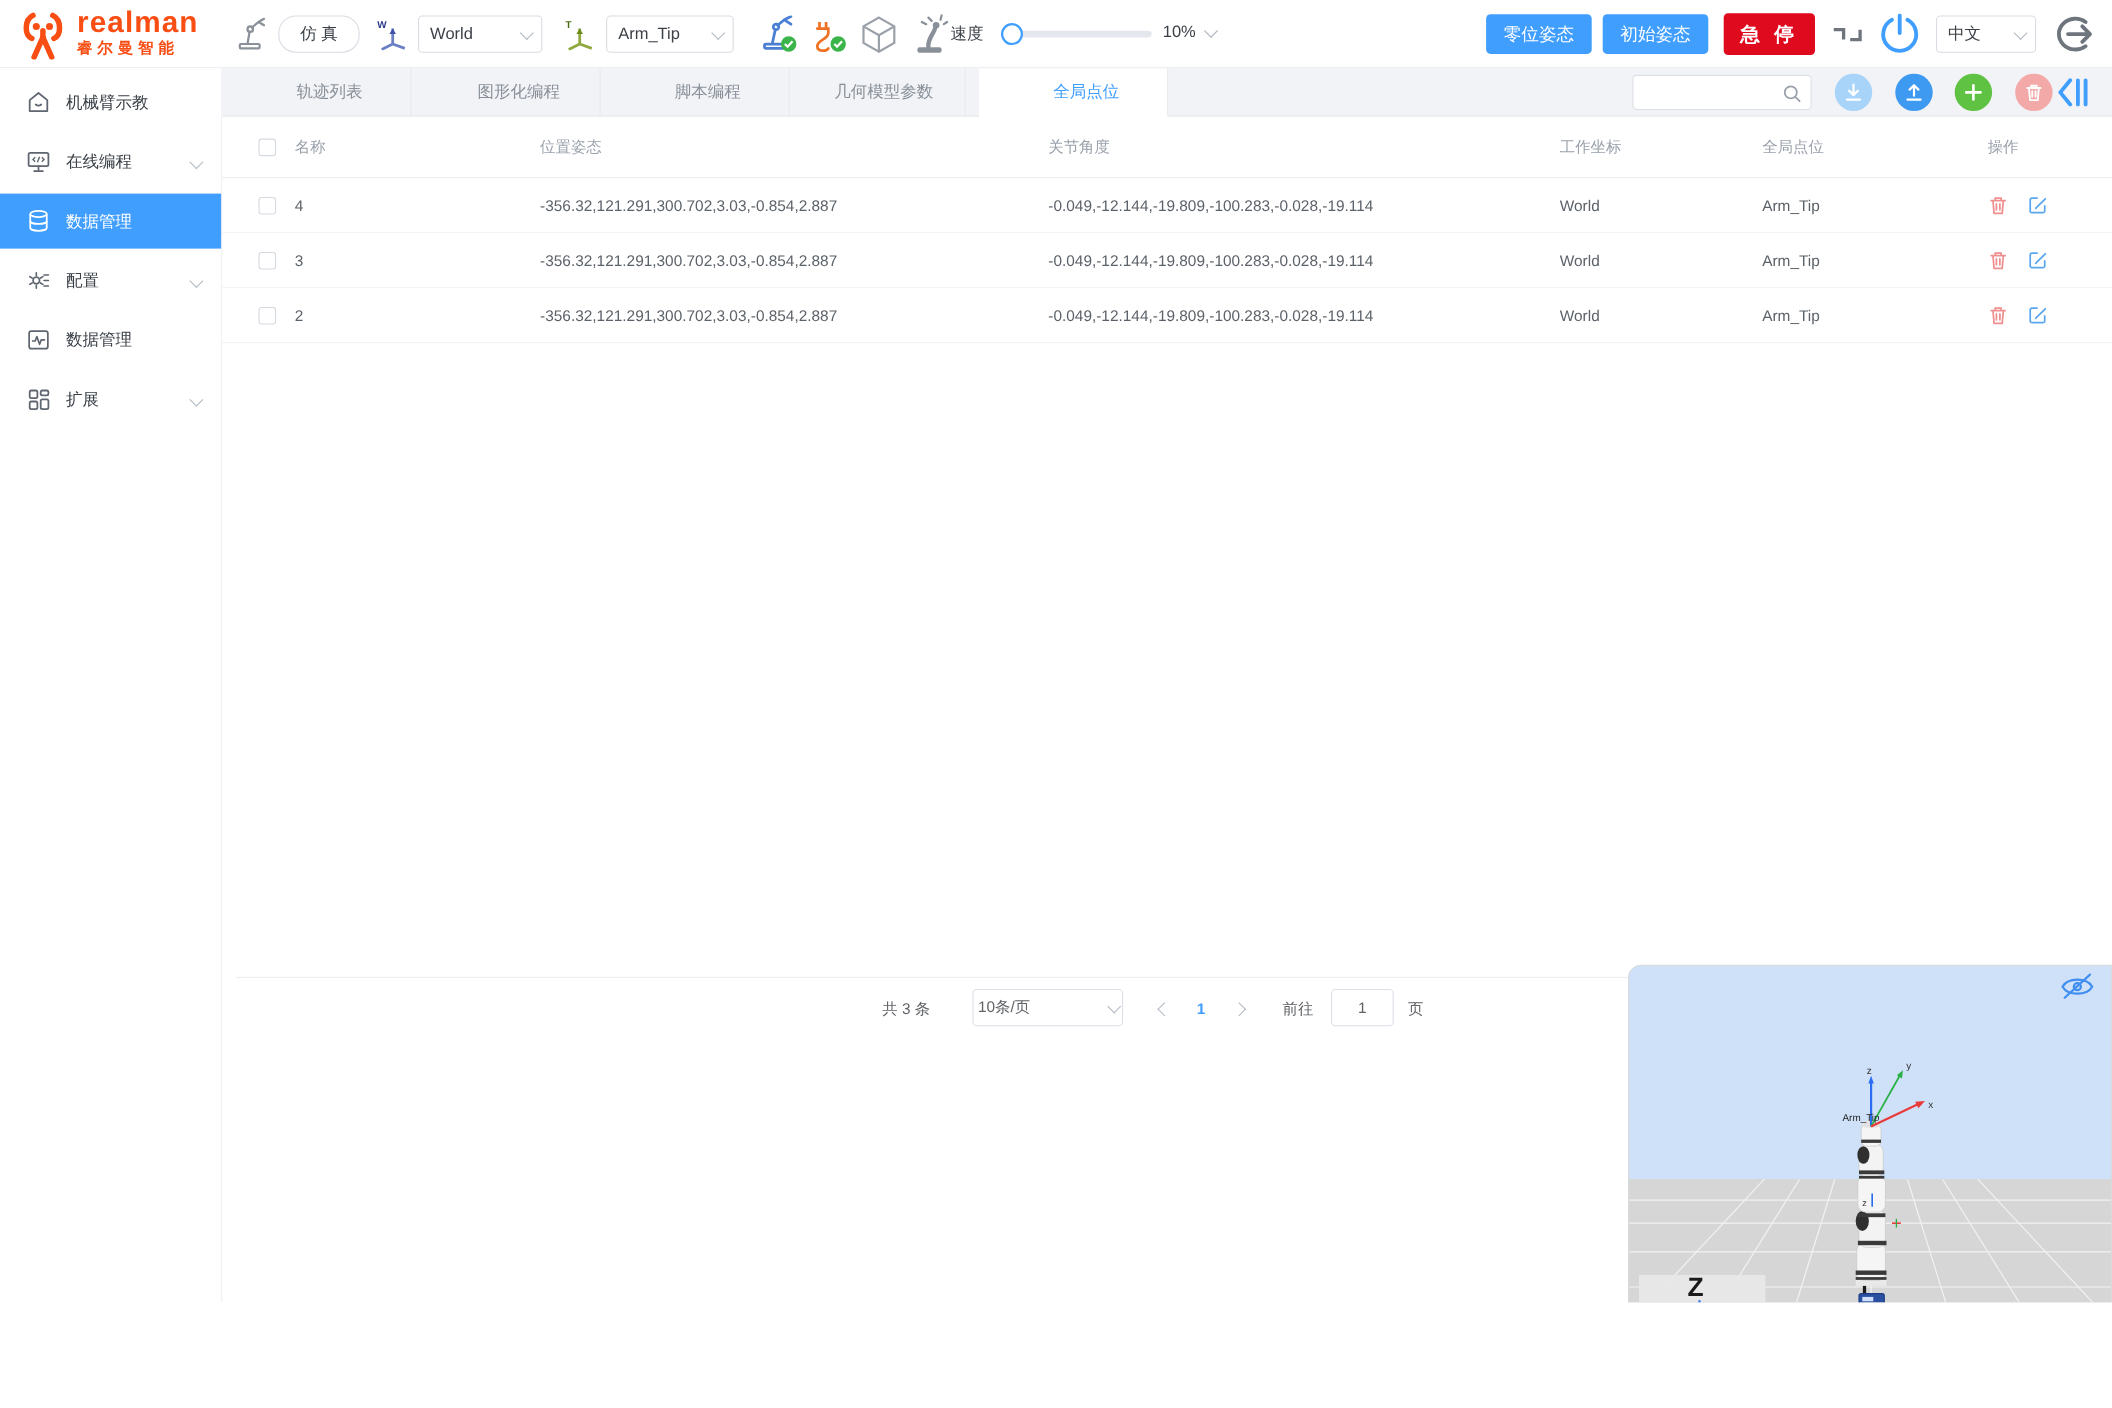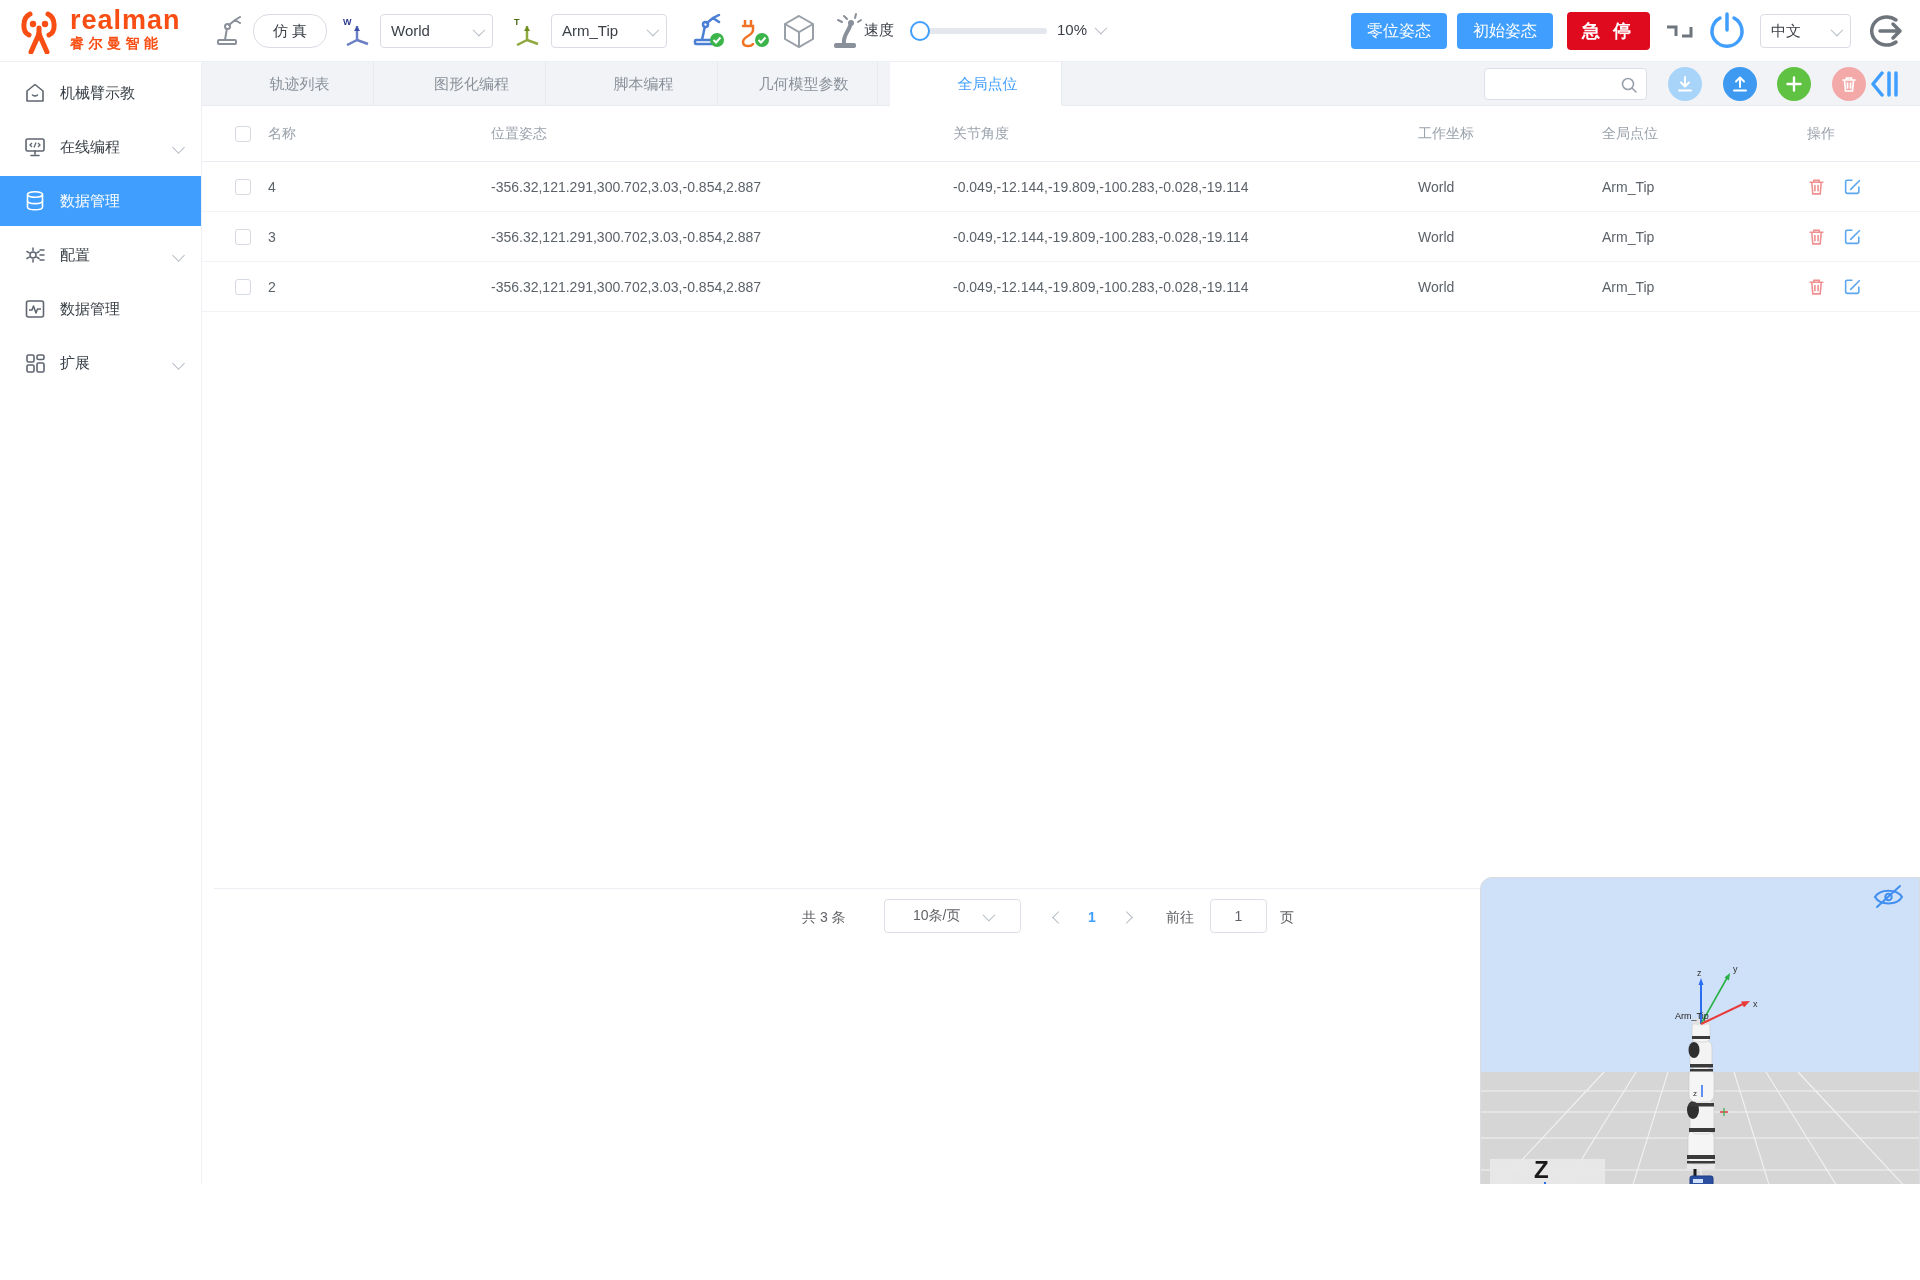--- a/index.html
+++ b/index.html
@@ -40,21 +40,21 @@
   
   .thead { position:absolute; left:202px; top:106px; width:1718px; height:56px; display:grid; grid-template-columns:66px 223px 462px 465px 184px 205px 1fr; align-items:center; font-size:14px; color:#9aa1ab; border-bottom:1px solid #e9ecf0; background:#fff; }
   .trow { position:absolute; left:202px; width:1718px; height:50px; display:grid; grid-template-columns:66px 223px 462px 465px 184px 205px 1fr; align-items:center; font-size:14px; color:#5c6269; border-bottom:1px solid #f1f3f6; background:#fff; }
   .cb { width:16px; height:16px; margin-left:33px; border:1px solid #d5d9e0; border-radius:3px; background:#fff; cursor:pointer; }
   .ops { display:flex; gap:17px; align-items:center; }
   .ops svg { cursor:pointer; }
 
   
   .pag-divider { position:absolute; left:214px; top:888px; width:1706px; height:0; border-top:1px solid #ebeef2; }
   .pag { position:absolute; left:202px; top:889px; width:1718px; height:56px; font-size:14px; color:#606266; }
-  .pag-select { position:absolute; left:682px; top:10px; width:137px; height:34px; border:1px solid #dcdfe6; border-radius:4px; background:#fff; display:flex; align-items:center; justify-content:space-between; padding:0 28px; cursor:pointer; }
+  .pag-select { position:absolute; left:682px; top:10px; width:137px; height:34px; border:1px solid #dcdfe6; border-radius:4px; background:#fff; display:flex; align-items:center; justify-content:space-between; padding:0 4px; cursor:pointer; }
   .pag-input { position:absolute; left:1008px; top:10px; width:57px; height:34px; border:1px solid #dcdfe6; border-radius:4px; text-align:center; font-size:14px; color:#606266; outline:none; }
   .arrow-chev { width:9px; height:9px; border-right:1.5px solid #b3bac4; border-bottom:1.5px solid #b3bac4; display:inline-block; }
 
   
   .hscroll { position:absolute; left:793px; top:1249px; width:540px; height:13px; border-radius:7px; background:#6b6b6b; cursor:pointer; z-index:30; }
 
   
   .viewer { position:absolute; left:1480px; top:877px; width:440px; height:403px; border-radius:12px 0 0 0; overflow:hidden; border:1px solid #d8dbdf; z-index:25; background:#d6d6d6; }
 </style>
 </head>

